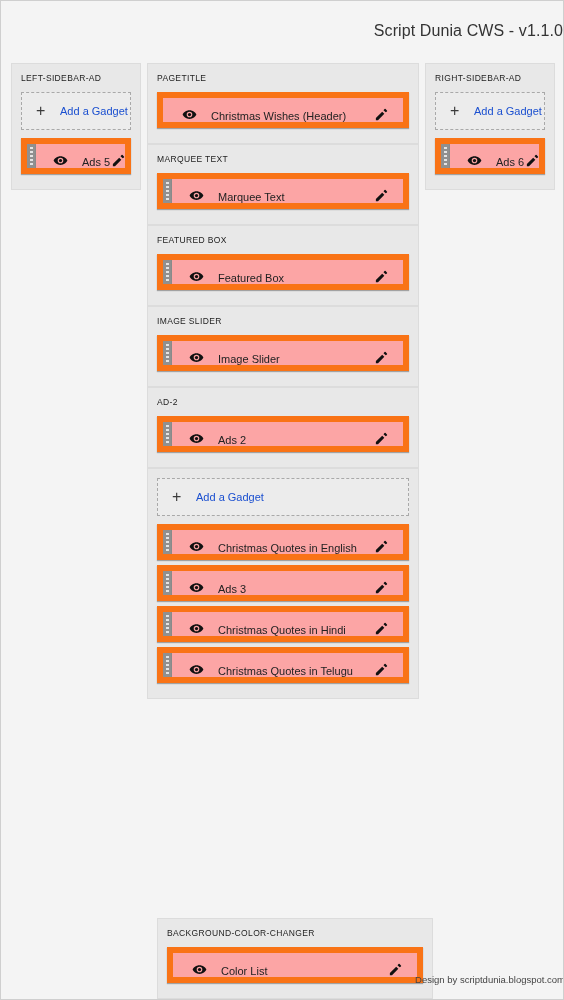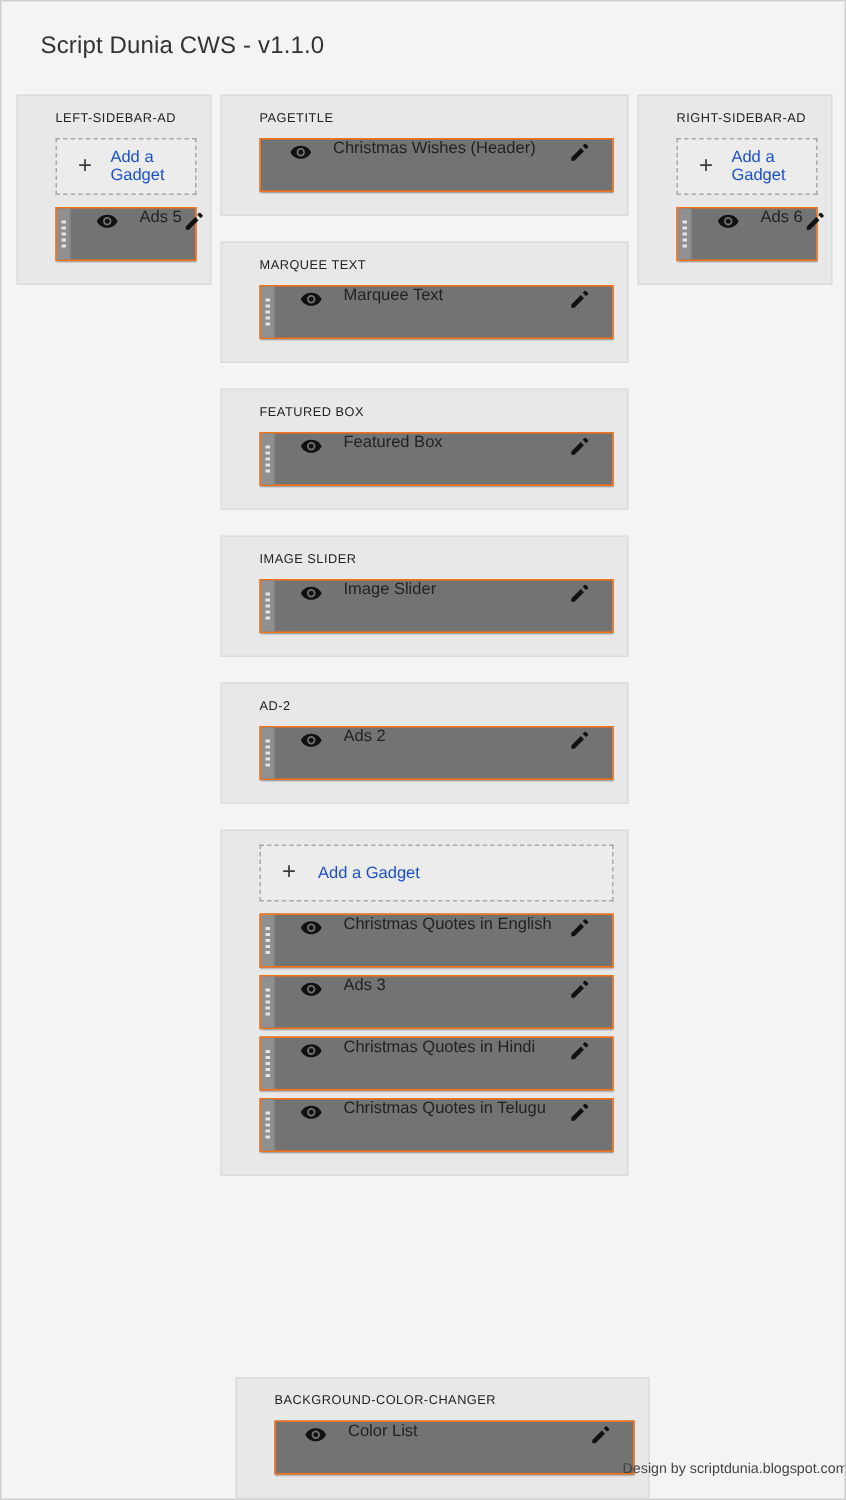--- a/index.html
+++ b/index.html
@@ -16,21 +16,21 @@
     position: relative;
     width: 564px;
     height: 1000px;
     background: #f4f4f4;
     border: 1px solid #cfcfcf;
     overflow: hidden;
   }
 
   
   .page-title {
-    text-align: left;
+    text-align: right;
     font-size: 16px;
     color: #333333;
     padding-top: 21px;
     letter-spacing: 0.1px;
     padding-left: 26px;
   }
 
   
   .columns {
     position: absolute;
@@ -43,22 +43,22 @@
     padding: 0 10px;
   }
 
   .col-side { width: 130px; }
   .col-main { width: 276px; margin-left: 6px; margin-right: 6px; }
 
   
   .section {
     background: #e8e8e8;
     border: 1px solid #dcdcdc;
-    padding: 9px 9px 10px 25px;
-    margin-bottom: 17px;
+    padding: 9px 9px 10px 9px;
+    margin-bottom: 0;
   }
   .section-title {
     font-size: 8.5px;
     color: #222222;
     letter-spacing: 0.35px;
     margin-bottom: 9px;
     text-transform: uppercase;
     font-weight: 400;
   }
 
@@ -83,23 +83,23 @@
   .add-gadget .label {
     color: #1a4fd0;
     font-size: 11px;
     margin-left: 10px;
   }
 
   
   .gadget {
     position: relative;
     display: flex;
-    align-items: flex-start;
-    background: #737373;
-    border: 1px solid #f97316;
+    align-items: flex-end;
+    background: #fca5a5;
+    border: 6px solid #f97316;
     box-shadow: 0 1px 1px rgba(0,0,0,0.30);
     height: 36px;
     margin-bottom: 5px;
     cursor: pointer;
   }
   .gadget.no-handle { padding-left: 0; }
 
   .handle {
     width: 9px;
     align-self: stretch;

